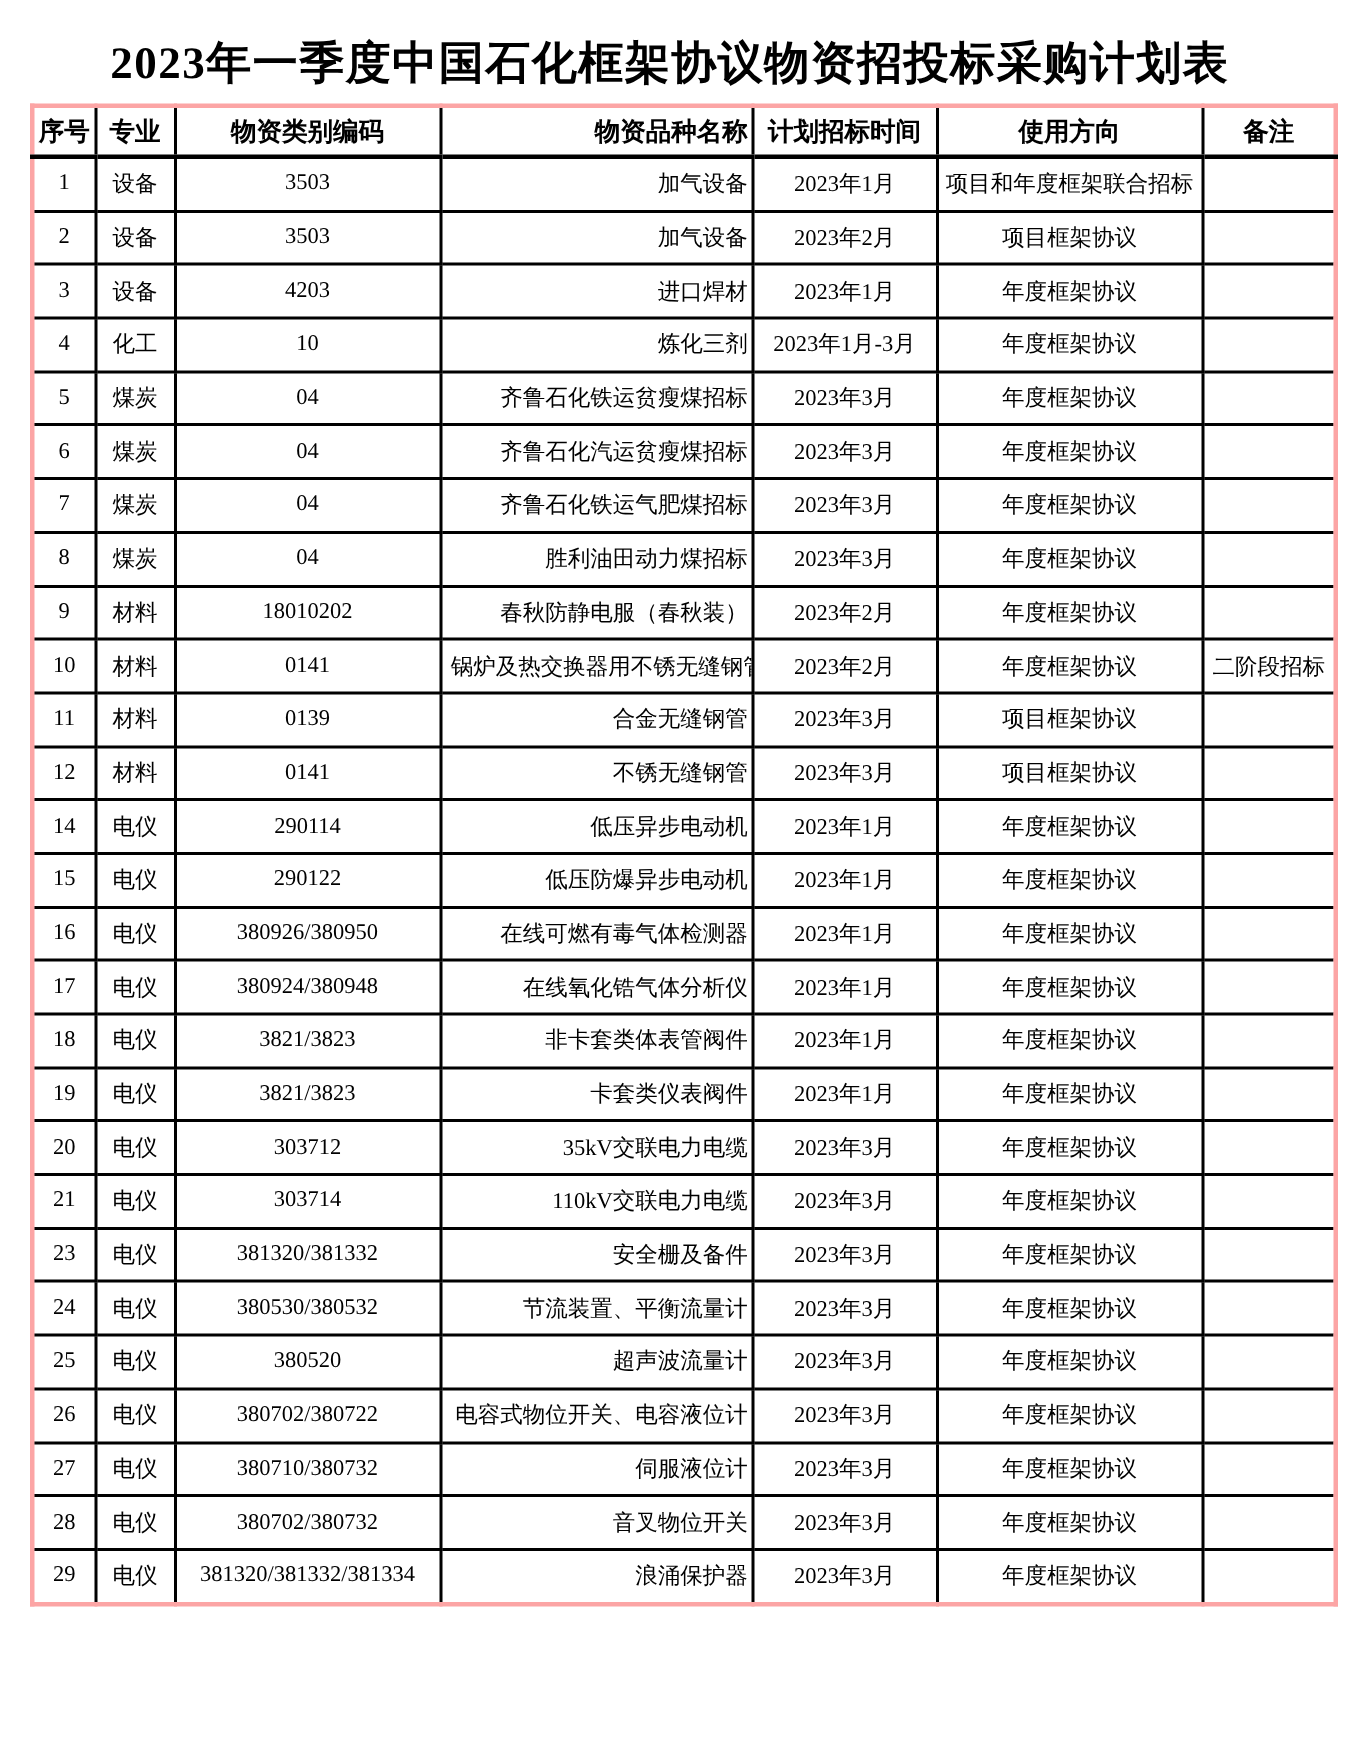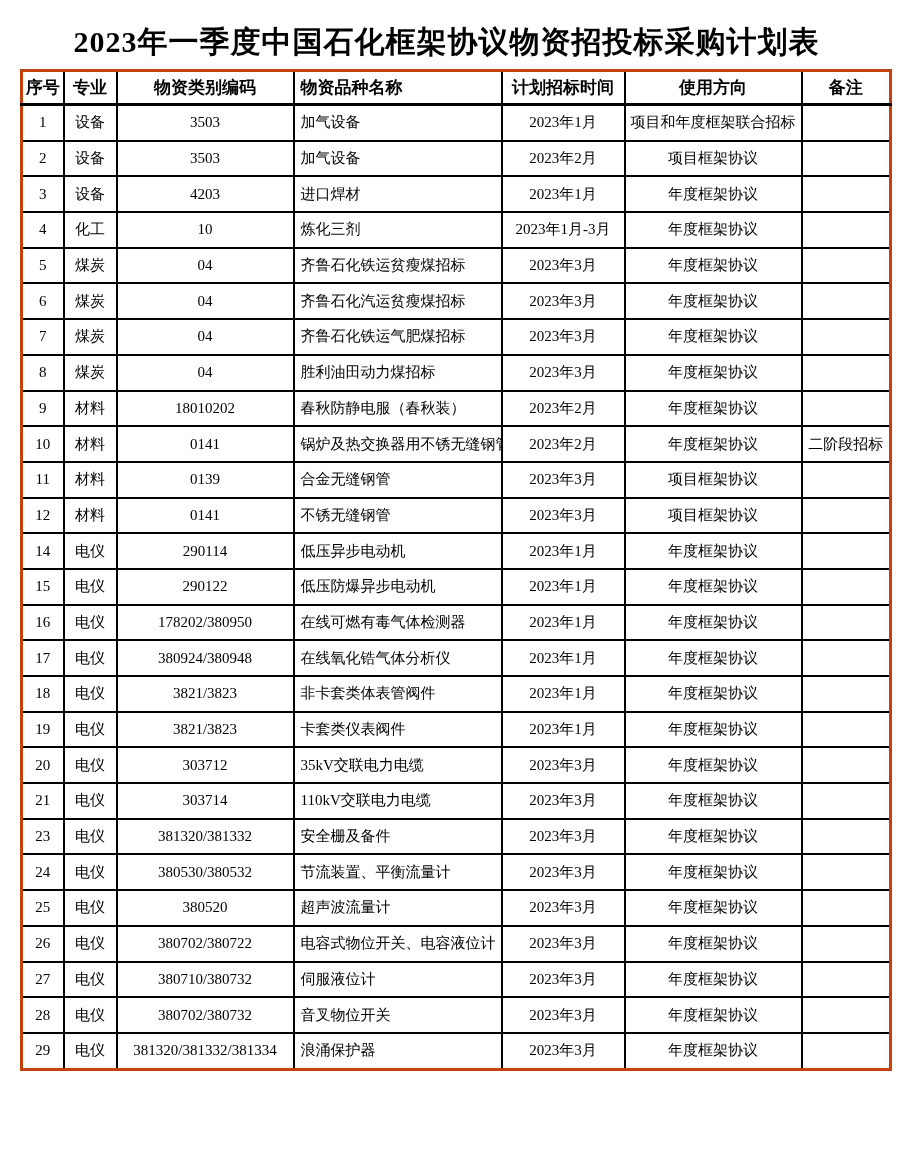--- a/index.html
+++ b/index.html
@@ -29,21 +29,21 @@
     letter-spacing: 1px;
     margin: 0;
   }
   table.plan-table {
     position: absolute;
     left: 20px;
     top: 69px;
     width: 869px;
     border-collapse: collapse;
     table-layout: fixed;
-    border: 3px solid #c2410c;
+    border: 3px solid #fca5a5;
   }
   table.plan-table th,
   table.plan-table td {
     border: 2px solid #000000;
     padding: 0 2px;
     overflow: hidden;
     white-space: nowrap;
   }
   table.plan-table th {
     height: 31px;
@@ -53,21 +53,21 @@
     border-bottom: 3px solid #000000;
   }
   table.plan-table td {
     height: 33.7px;
     font-size: 15px;
     text-align: center;
     font-weight: normal;
   }
   table.plan-table th.col-name,
   table.plan-table td.col-name {
-    text-align: left;
+    text-align: right;
     padding-left: 6px;
     margin-top: 24px;
   }
   col.c0 { width: 42px; }
   col.c1 { width: 53px; }
   col.c2 { width: 177px; }
   col.c3 { width: 208px; }
   col.c4 { width: 123px; }
   col.c5 { width: 177px; }
   col.c6 { width: 89px; }
@@ -222,21 +222,21 @@
           <td class="">电仪</td>
           <td class="">290122</td>
           <td class="col-name">低压防爆异步电动机</td>
           <td class="">2023年1月</td>
           <td class="">年度框架协议</td>
           <td class=""></td>
         </tr>
         <tr>
           <td class="">16</td>
           <td class="">电仪</td>
-          <td class="">178202/380950</td>
+          <td class="">380926/380950</td>
           <td class="col-name">在线可燃有毒气体检测器</td>
           <td class="">2023年1月</td>
           <td class="">年度框架协议</td>
           <td class=""></td>
         </tr>
         <tr>
           <td class="">17</td>
           <td class="">电仪</td>
           <td class="">380924/380948</td>
           <td class="col-name">在线氧化锆气体分析仪</td>

